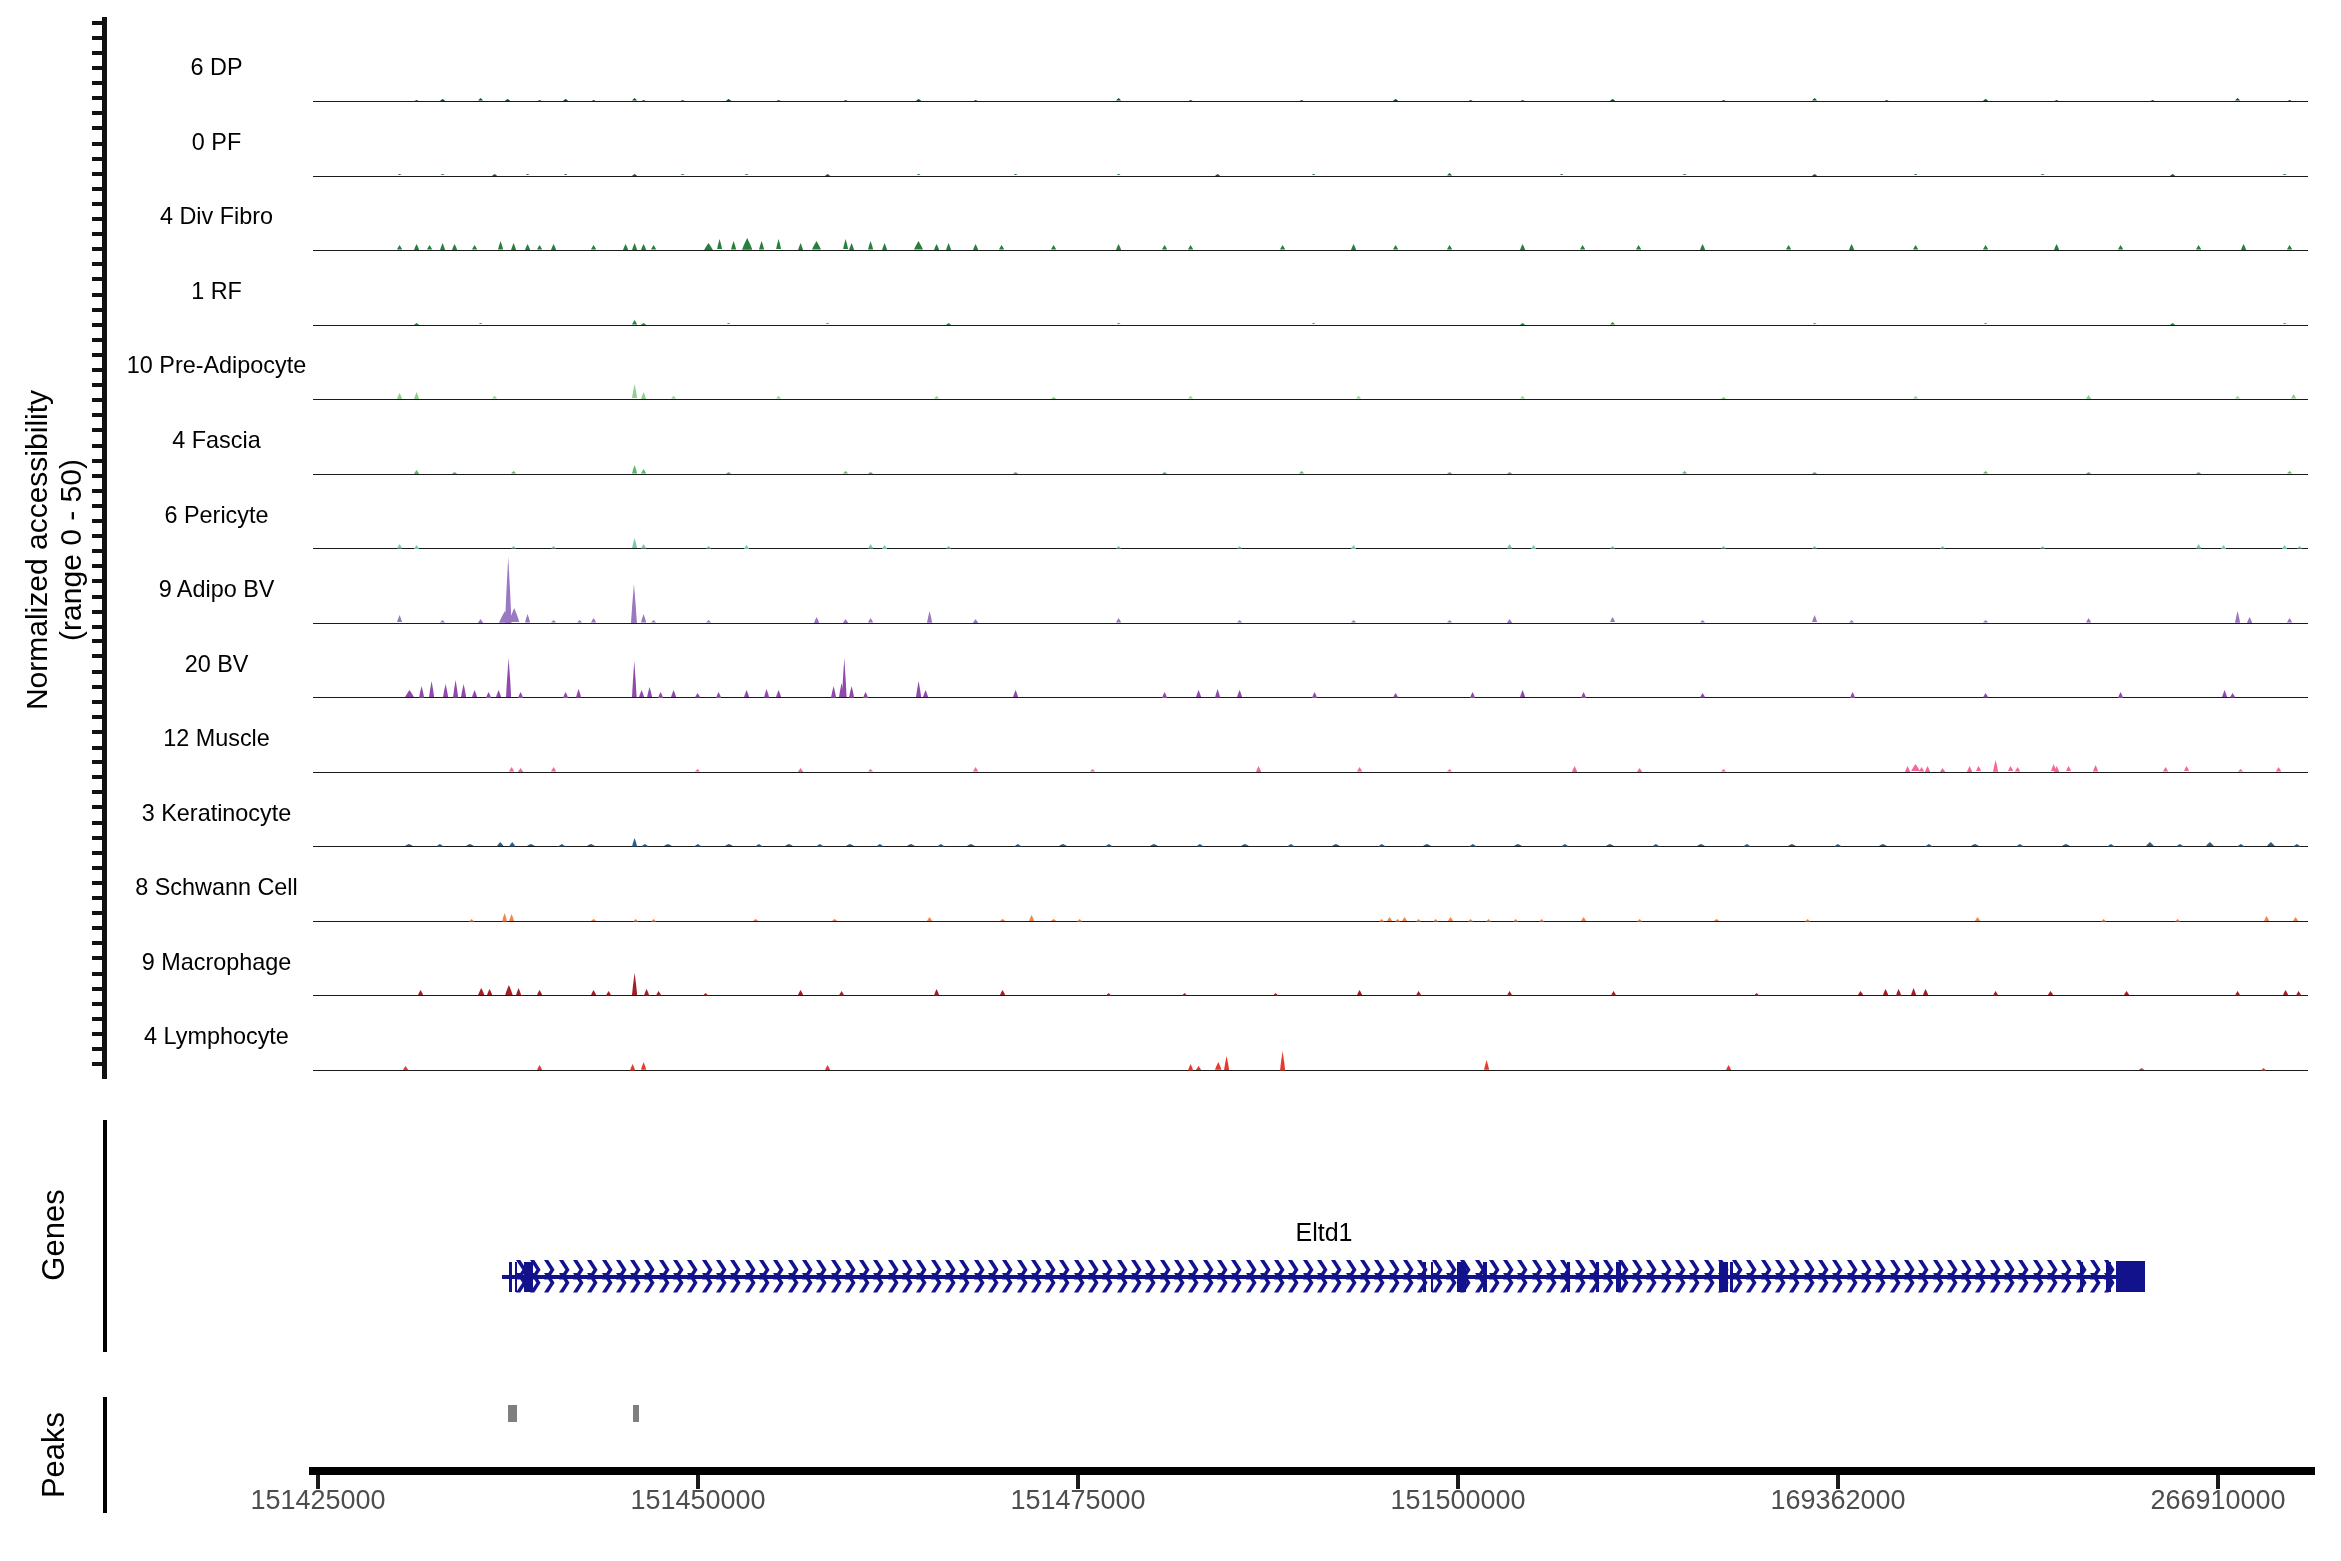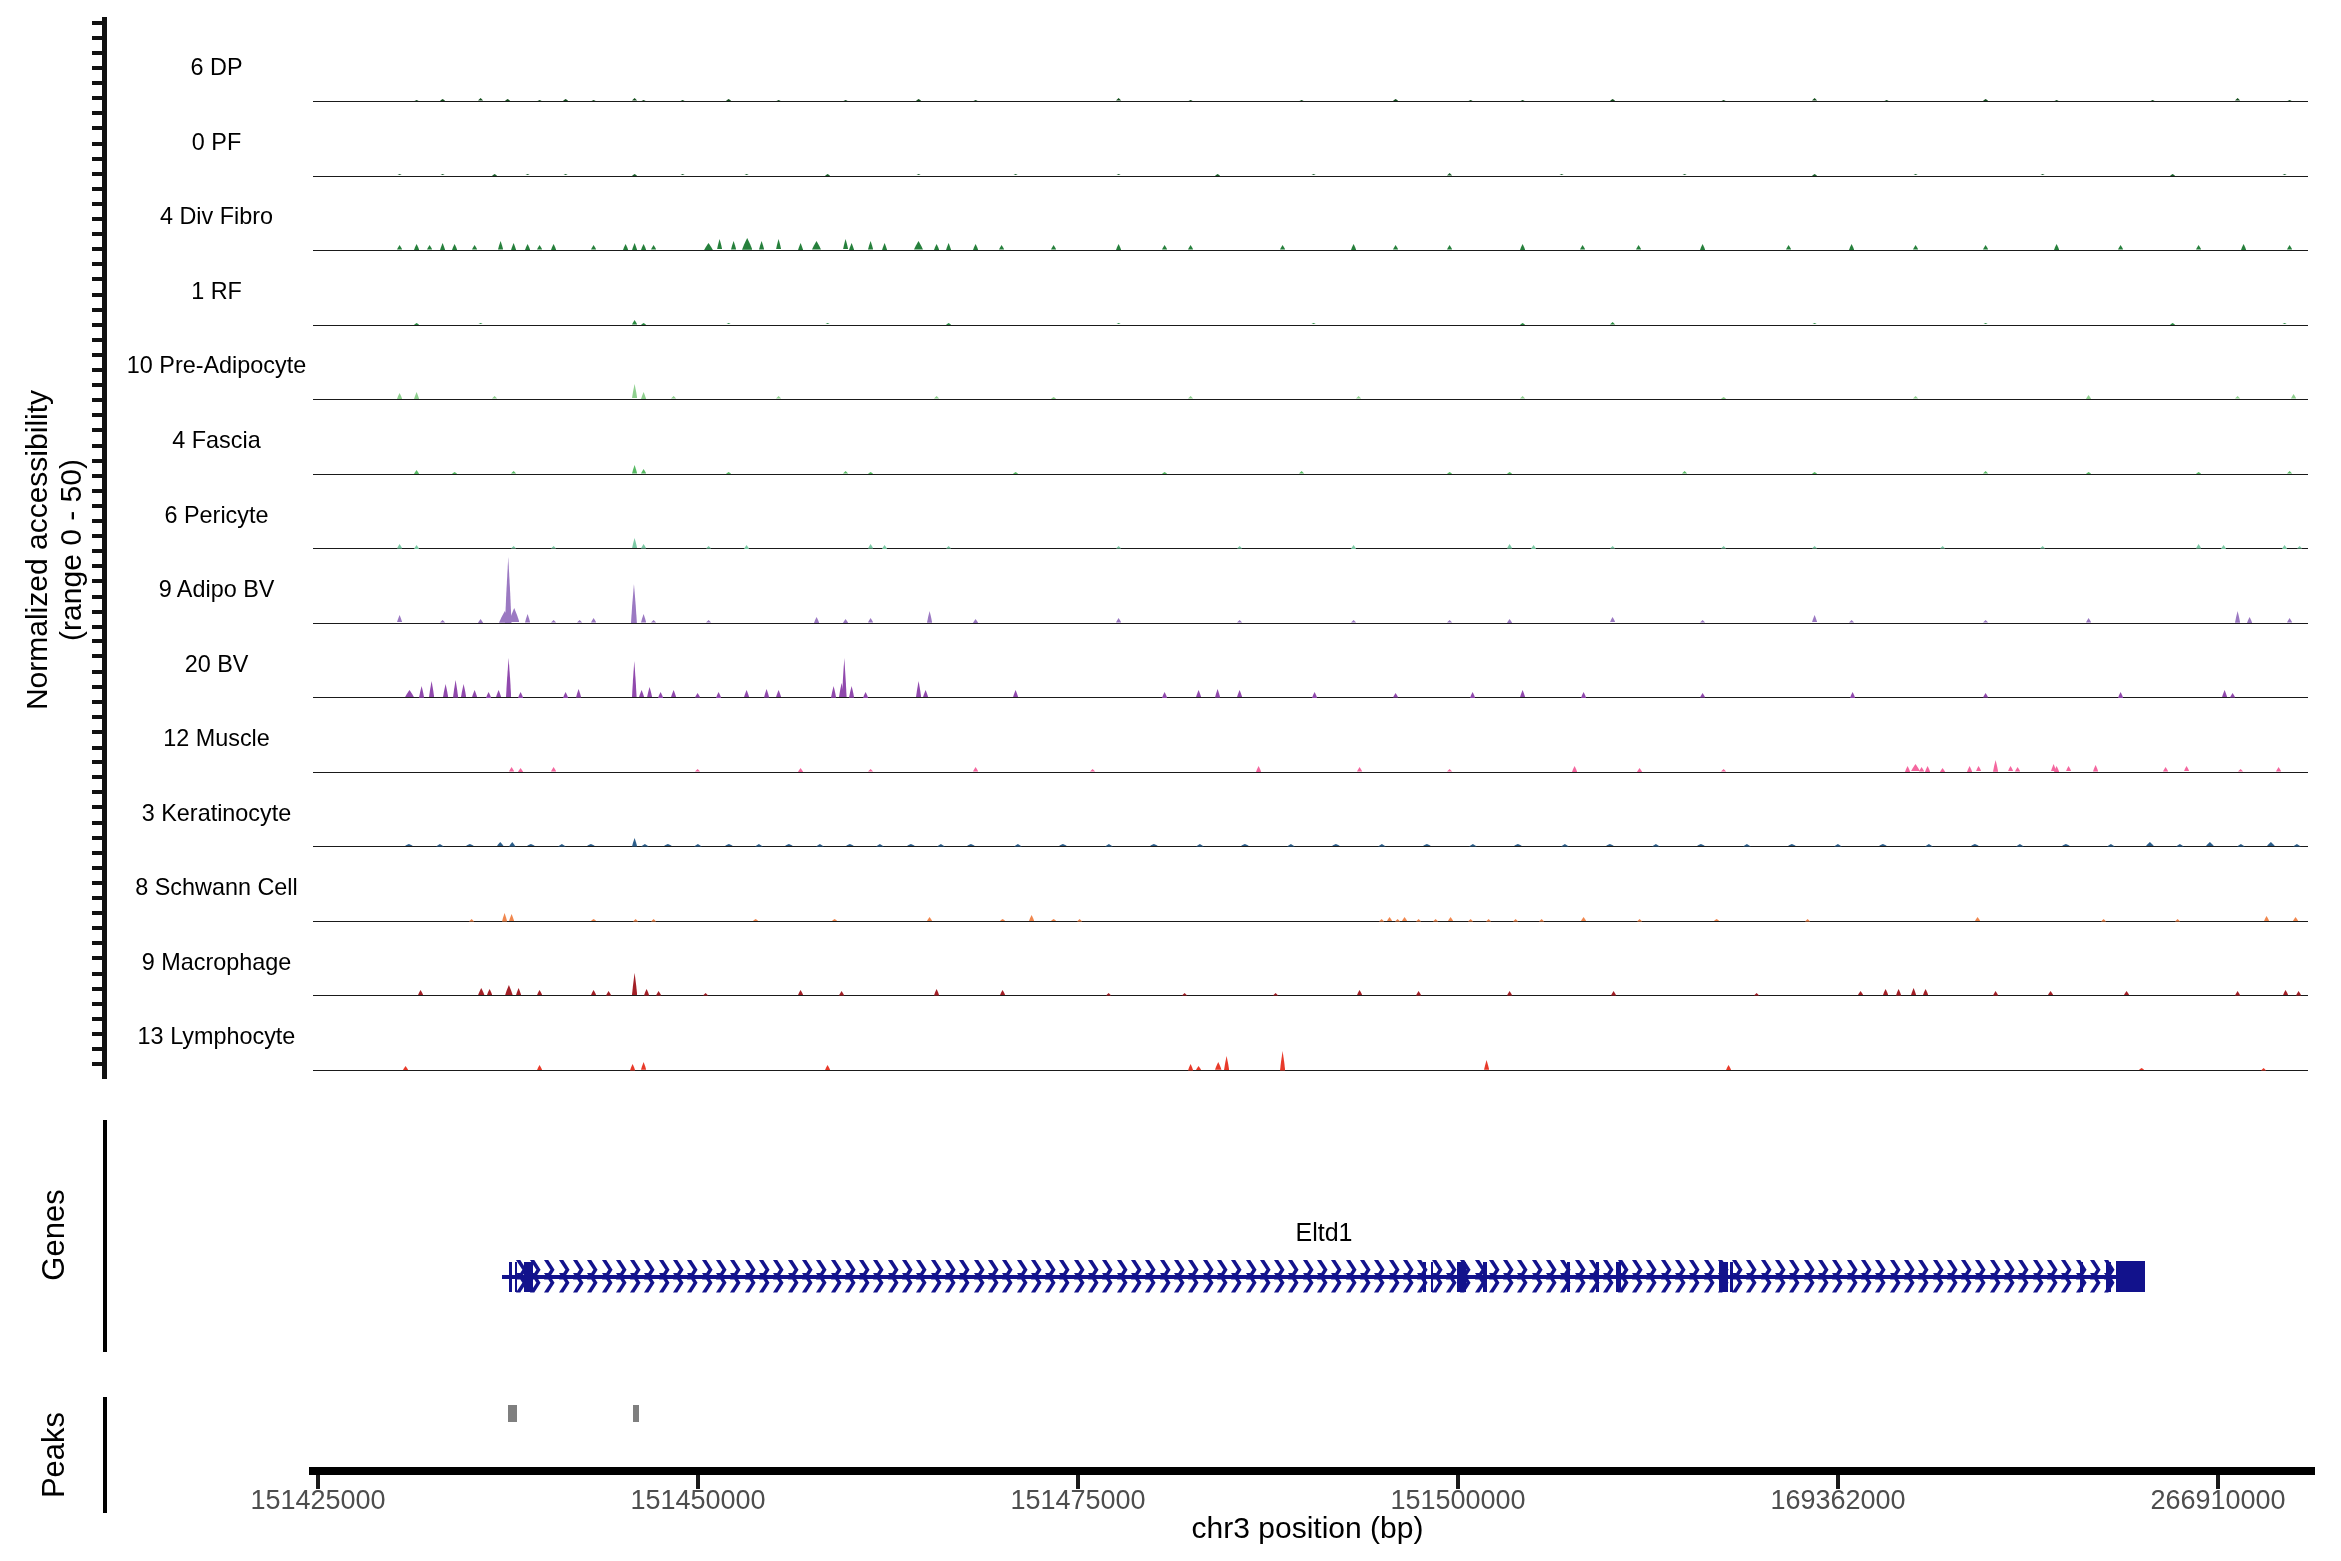--- a/index.html
+++ b/index.html
@@ -564,21 +564,21 @@
         <div class="spike" style="left: 1911px; top: 988px; width: 5.2px; height: 7.2px; background: rgb(162, 31, 38);"></div>
         <div class="spike" style="left: 1923px; top: 989px; width: 5.2px; height: 5.9px; background: rgb(162, 31, 38);"></div>
         <div class="spike" style="left: 1993px; top: 991px; width: 5.2px; height: 4.6px; background: rgb(162, 31, 38);"></div>
         <div class="spike" style="left: 2048px; top: 991px; width: 5.2px; height: 3.9px; background: rgb(162, 31, 38);"></div>
         <div class="spike" style="left: 2124px; top: 991px; width: 5.2px; height: 3.9px; background: rgb(162, 31, 38);"></div>
         <div class="spike" style="left: 2235px; top: 991px; width: 5.2px; height: 4.6px; background: rgb(162, 31, 38);"></div>
         <div class="spike" style="left: 2283px; top: 990px; width: 5.2px; height: 5.2px; background: rgb(162, 31, 38);"></div>
         <div class="spike" style="left: 2296px; top: 991px; width: 5.2px; height: 4.6px; background: rgb(162, 31, 38);"></div>
       </div>
       <div class="abs" style="left: 0px; top: 0px;">
-        <div class="track-label" style="left: 67px; top: 1023px; width: 299px;">13 Lymphocyte</div>
+        <div class="track-label" style="left: 67px; top: 1023px; width: 299px;">4 Lymphocyte</div>
         <div class="baseline" style="left: 313px; top: 1070px; width: 1995px;"></div>
         <div class="spike" style="left: 403px; top: 1066px; width: 5.2px; height: 3.9px; background: rgb(232, 58, 42);"></div>
         <div class="spike" style="left: 537px; top: 1065px; width: 5.2px; height: 5.2px; background: rgb(232, 58, 42);"></div>
         <div class="spike" style="left: 630px; top: 1064px; width: 5.2px; height: 6.5px; background: rgb(232, 58, 42);"></div>
         <div class="spike" style="left: 641px; top: 1062px; width: 5.2px; height: 7.8px; background: rgb(232, 58, 42);"></div>
         <div class="spike" style="left: 825px; top: 1065px; width: 5.2px; height: 5.2px; background: rgb(232, 58, 42);"></div>
         <div class="spike" style="left: 1188px; top: 1064px; width: 5.2px; height: 6.5px; background: rgb(232, 58, 42);"></div>
         <div class="spike" style="left: 1196px; top: 1066px; width: 5.2px; height: 3.9px; background: rgb(232, 58, 42);"></div>
         <div class="spike" style="left: 1215px; top: 1062px; width: 6.5px; height: 7.8px; background: rgb(232, 58, 42);"></div>
         <div class="spike" style="left: 1224px; top: 1056px; width: 5.2px; height: 14.3px; background: rgb(232, 58, 42);"></div>
@@ -851,15 +851,14 @@
       <div class="xtick-label" style="left: 581px; top: 1485px; width: 234px;">151450000</div>
       <div class="xtick" style="left: 1076px; top: 1475px; width: 3.9px; height: 14.3px;"></div>
       <div class="xtick-label" style="left: 961px; top: 1485px; width: 234px;">151475000</div>
       <div class="xtick" style="left: 1456px; top: 1475px; width: 3.9px; height: 14.3px;"></div>
       <div class="xtick-label" style="left: 1341px; top: 1485px; width: 234px;">151500000</div>
       <div class="xtick" style="left: 1836px; top: 1475px; width: 3.9px; height: 14.3px;"></div>
       <div class="xtick-label" style="left: 1721px; top: 1485px; width: 234px;">169362000</div>
       <div class="xtick" style="left: 2216px; top: 1475px; width: 3.9px; height: 14.3px;"></div>
       <div class="xtick-label" style="left: 2101px; top: 1485px; width: 234px;">266910000</div>
     </div>
-  <div class="axis-title" style="left:1080px;top:1511px;width:455px;">chr3 position (bp)</div>
 </div>
 
 
 </body></html>

